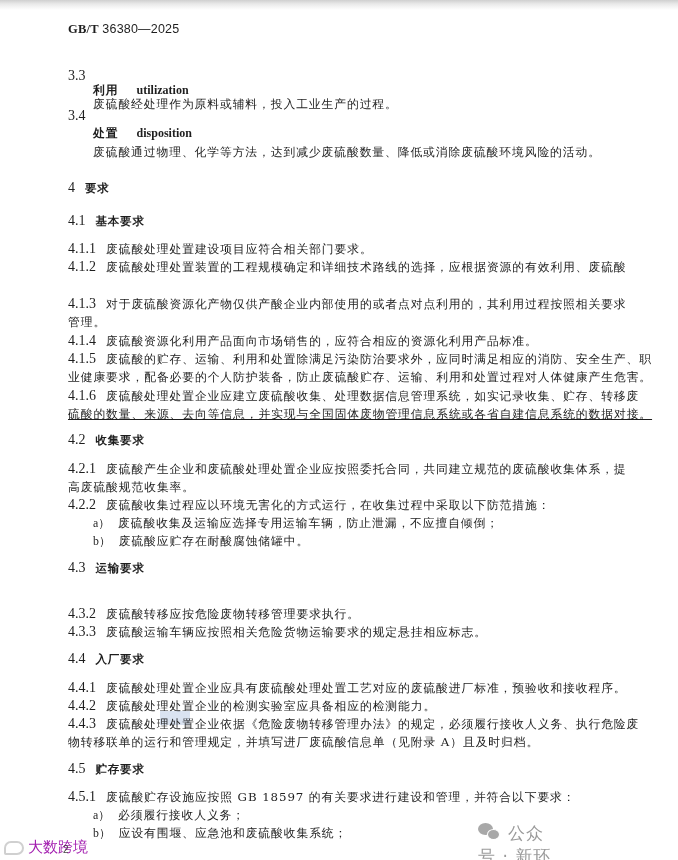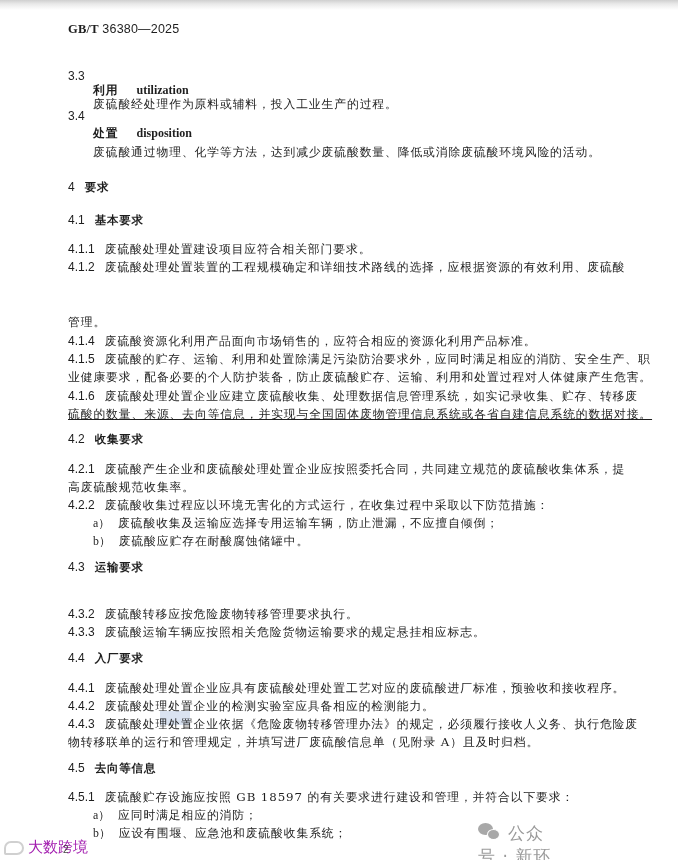--- a/index.html
+++ b/index.html
@@ -20,22 +20,22 @@
     .std-code {
       left: 68px; top: 22px; font-size: 12.5px;
       font-family: "Liberation Sans", "DejaVu Sans", sans-serif;
       letter-spacing: 0.2px;
     }
     .std-code .gbt { font-family: "Liberation Serif", serif; font-weight: bold; }
     .line {
       font-size: 11.8px; line-height: 18px; letter-spacing: 0.9px;
     }
     .num {
-      font-family: Liberation Sans, sans-serif;
-      letter-spacing: 0; font-size: 12px;
+      font-family: Liberation Serif, serif;
+      letter-spacing: 0; font-size: 14px;
     }
     .bold-term { font-weight: bold; letter-spacing: 1px; }
     .en-term { font-family: "Liberation Serif", serif; font-weight: bold; letter-spacing: 0; font-size: 12px; margin-left: 18px; }
     .heading {
       font-family: "DejaVu Sans", "Liberation Sans", sans-serif;
       font-weight: bold; font-size: 11.5px; letter-spacing: 0.8px;
     }
     .heading .num { font-weight: normal; margin-right: 10px; }
     .clause-num { margin-right: 10px; }
     .list-mark { font-family: "Liberation Serif", serif; letter-spacing: 0; margin-right: 8px; }
@@ -92,20 +92,23 @@
   <div class="abs heading" style="left:68px; top:213px;">
     <span class="num">4.1</span><span>基本要求</span>
   </div>
 
   <div class="abs line" style="left:68px; top:240px;">
     <span class="num clause-num">4.1.1</span><span>废硫酸处理处置建设项目应符合相关部门要求。</span>
   </div>
   <div class="abs line" style="left:68px; top:258px;">
     <span class="num clause-num">4.1.2</span><span>废硫酸处理处置装置的工程规模确定和详细技术路线的选择，应根据资源的有效利用、废硫酸</span>
   </div>
+  <div class="abs line" style="left:68px; top:295px;">
+    <span class="num clause-num">4.1.3</span><span>对于废硫酸资源化产物仅供产酸企业内部使用的或者点对点利用的，其利用过程按照相关要求</span>
+  </div>
   <div class="abs line" style="left:68px; top:313px;">管理。</div>
   <div class="abs line" style="left:68px; top:332px;">
     <span class="num clause-num">4.1.4</span><span>废硫酸资源化利用产品面向市场销售的，应符合相应的资源化利用产品标准。</span>
   </div>
   <div class="abs line" style="left:68px; top:350px;">
     <span class="num clause-num">4.1.5</span><span>废硫酸的贮存、运输、利用和处置除满足污染防治要求外，应同时满足相应的消防、安全生产、职</span>
   </div>
   <div class="abs line" style="left:68px; top:368px;">业健康要求，配备必要的个人防护装备，防止废硫酸贮存、运输、利用和处置过程对人体健康产生危害。</div>
   <div class="abs line" style="left:68px; top:387px;">
     <span class="num clause-num">4.1.6</span><span>废硫酸处理处置企业应建立废硫酸收集、处理数据信息管理系统，如实记录收集、贮存、转移废</span>
@@ -148,27 +151,27 @@
   <div class="abs line" style="left:68px; top:697px;">
     <span class="num clause-num">4.4.2</span><span>废硫酸处理处置企业的检测实验室应具备相应的检测能力。</span>
   </div>
   <div class="overlay-smudge"></div>
   <div class="abs line" style="left:68px; top:715px;">
     <span class="num clause-num">4.4.3</span><span>废硫酸处理处置企业依据《危险废物转移管理办法》的规定，必须履行接收人义务、执行危险废</span>
   </div>
   <div class="abs line" style="left:68px; top:733px;">物转移联单的运行和管理规定，并填写进厂废硫酸信息单（见附录 A）且及时归档。</div>
 
   <div class="abs heading" style="left:68px; top:761px;">
-    <span class="num">4.5</span><span>去向等信息</span>
+    <span class="num">4.5</span><span>贮存要求</span>
   </div>
   <div class="abs line" style="left:68px; top:788px;">
     <span class="num clause-num">4.5.1</span><span>废硫酸贮存设施应按照 GB 18597 的有关要求进行建设和管理，并符合以下要求：</span>
   </div>
   <div class="abs line" style="left:93px; top:806px;">
-    <span class="list-mark">a）</span><span>应同时满足相应的消防；</span>
+    <span class="list-mark">a）</span><span>必须履行接收人义务；</span>
   </div>
   <div class="abs line" style="left:93px; top:824px;">
     <span class="list-mark">b）</span><span>应设有围堰、应急池和废硫酸收集系统；</span>
   </div>
 
   <div class="wm-left">
     <span class="logo"></span><span>大数跨境</span>
   </div>
   <div class="page-num">2</div>
   <div class="wm-right">

